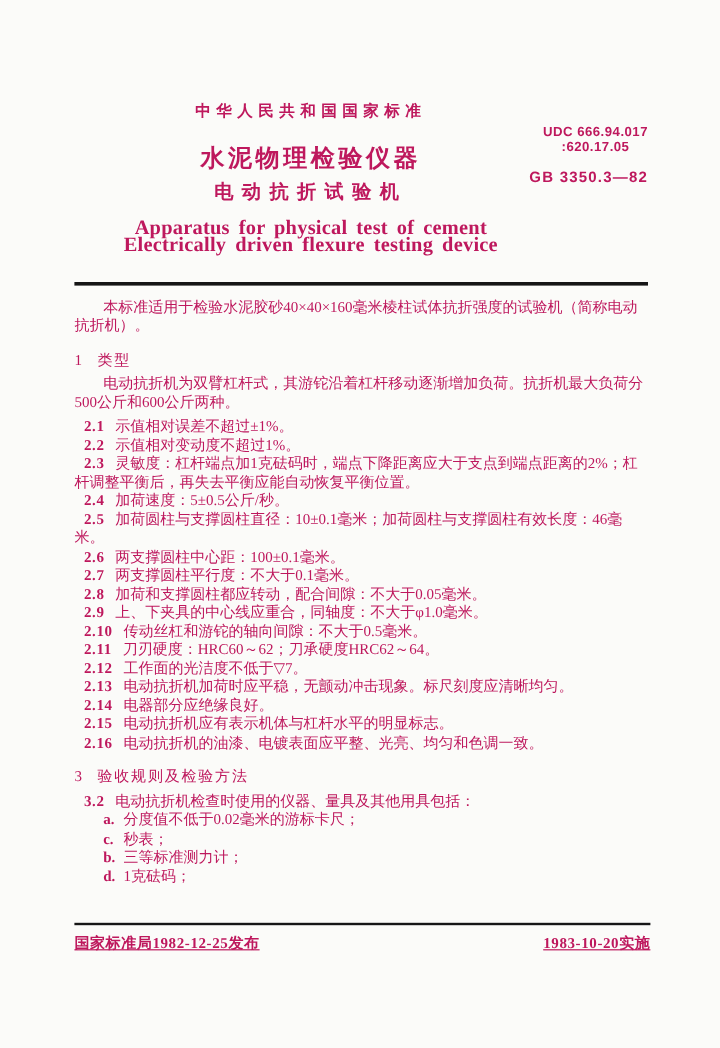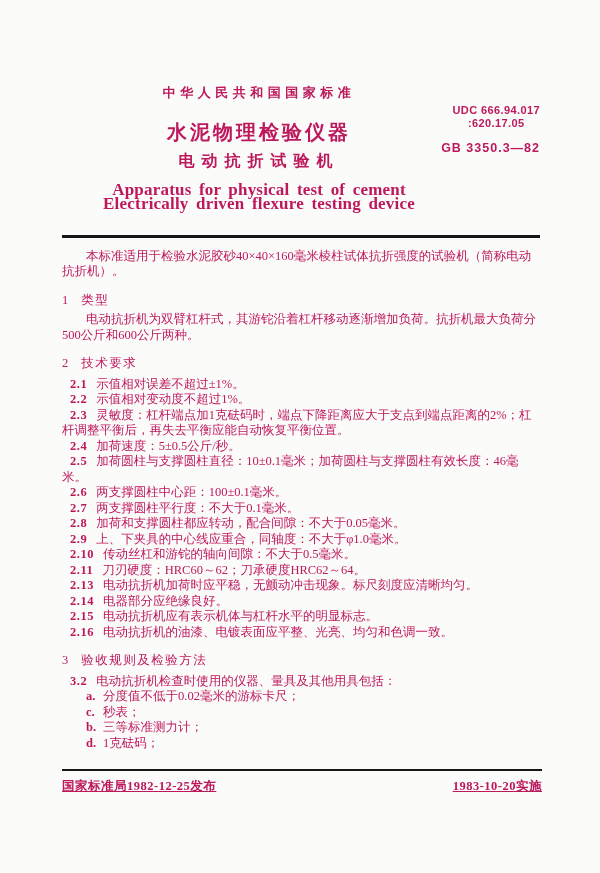--- a/index.html
+++ b/index.html
@@ -72,35 +72,33 @@
 
     <main class="doc-body">
 
       <p class="intro">本标准适用于检验水泥胶砂40×40×160毫米棱柱试体抗折强度的试验机（简称电动抗折机）。</p>
 
       <h2 class="sec-heading">
         <span class="sec-num">1</span><span class="sec-title">类型</span>
       </h2>
       <p class="para">电动抗折机为双臂杠杆式，其游铊沿着杠杆移动逐渐增加负荷。抗折机最大负荷分500公斤和600公斤两种。</p>
 
-      <h2 class="sec-heading">
-        <span class="sec-num">2</span><span class="sec-title">技术要求</span>
-      </h2>
       <div class="clause-group">
         <p class="clause"><span class="num">2.1</span><span>示值相对误差不超过±1%。</span></p>
         <p class="clause"><span class="num">2.2</span><span>示值相对变动度不超过1%。</span></p>
         <p class="clause"><span class="num">2.3</span><span>灵敏度：杠杆端点加1克砝码时，端点下降距离应大于支点到端点距离的2%；杠杆调整平衡后，再失去平衡应能自动恢复平衡位置。</span></p>
         <p class="clause"><span class="num">2.4</span><span>加荷速度：5±0.5公斤/秒。</span></p>
         <p class="clause"><span class="num">2.5</span><span>加荷圆柱与支撑圆柱直径：10±0.1毫米；加荷圆柱与支撑圆柱有效长度：46毫米。</span></p>
         <p class="clause"><span class="num">2.6</span><span>两支撑圆柱中心距：100±0.1毫米。</span></p>
         <p class="clause"><span class="num">2.7</span><span>两支撑圆柱平行度：不大于0.1毫米。</span></p>
         <p class="clause"><span class="num">2.8</span><span>加荷和支撑圆柱都应转动，配合间隙：不大于0.05毫米。</span></p>
         <p class="clause"><span class="num">2.9</span><span>上、下夹具的中心线应重合，同轴度：不大于φ1.0毫米。</span></p>
         <p class="clause"><span class="num">2.10</span><span>传动丝杠和游铊的轴向间隙：不大于0.5毫米。</span></p>
         <p class="clause"><span class="num">2.11</span><span>刀刃硬度：HRC60～62；刀承硬度HRC62～64。</span></p>
+        <p class="clause"><span class="num">2.12</span><span>工作面的光洁度不低于▽7。</span></p>
         <p class="clause"><span class="num">2.13</span><span>电动抗折机加荷时应平稳，无颤动冲击现象。标尺刻度应清晰均匀。</span></p>
         <p class="clause"><span class="num">2.14</span><span>电器部分应绝缘良好。</span></p>
         <p class="clause"><span class="num">2.15</span><span>电动抗折机应有表示机体与杠杆水平的明显标志。</span></p>
         <p class="clause"><span class="num">2.16</span><span>电动抗折机的油漆、电镀表面应平整、光亮、均匀和色调一致。</span></p>
       </div>
 
       <h2 class="sec-heading">
         <span class="sec-num">3</span><span class="sec-title">验收规则及检验方法</span>
       </h2>
       <div class="clause-group">

